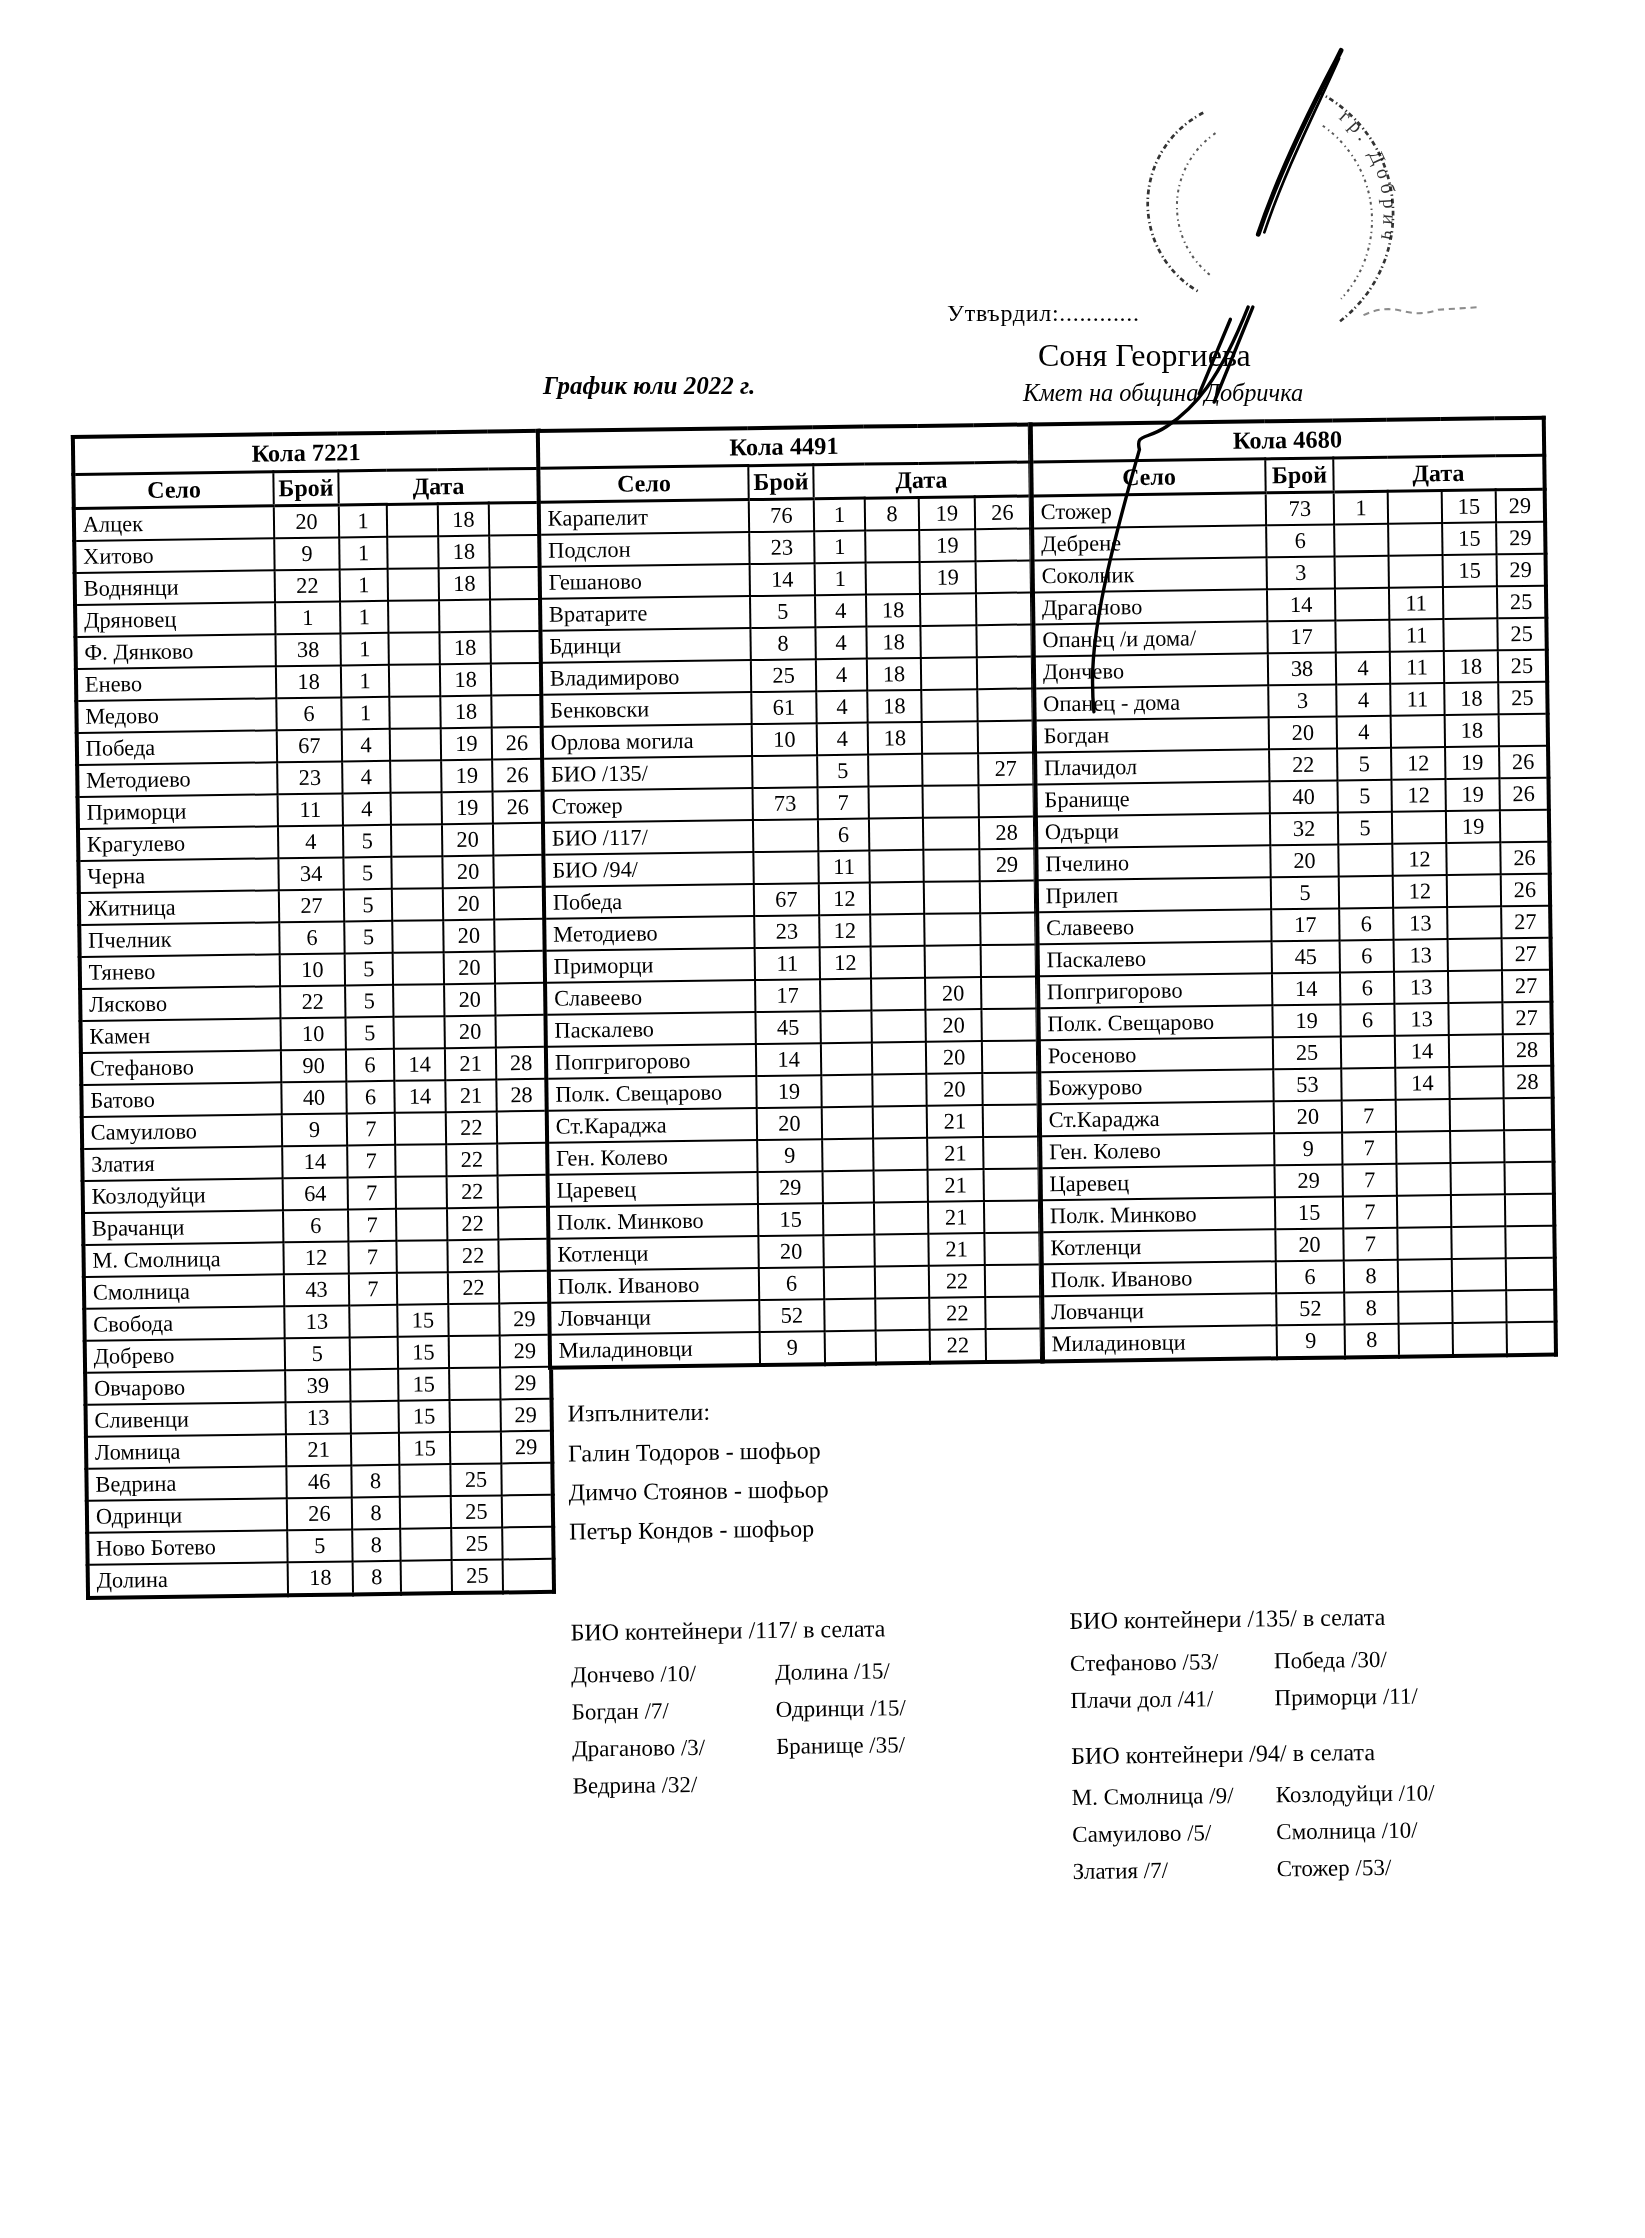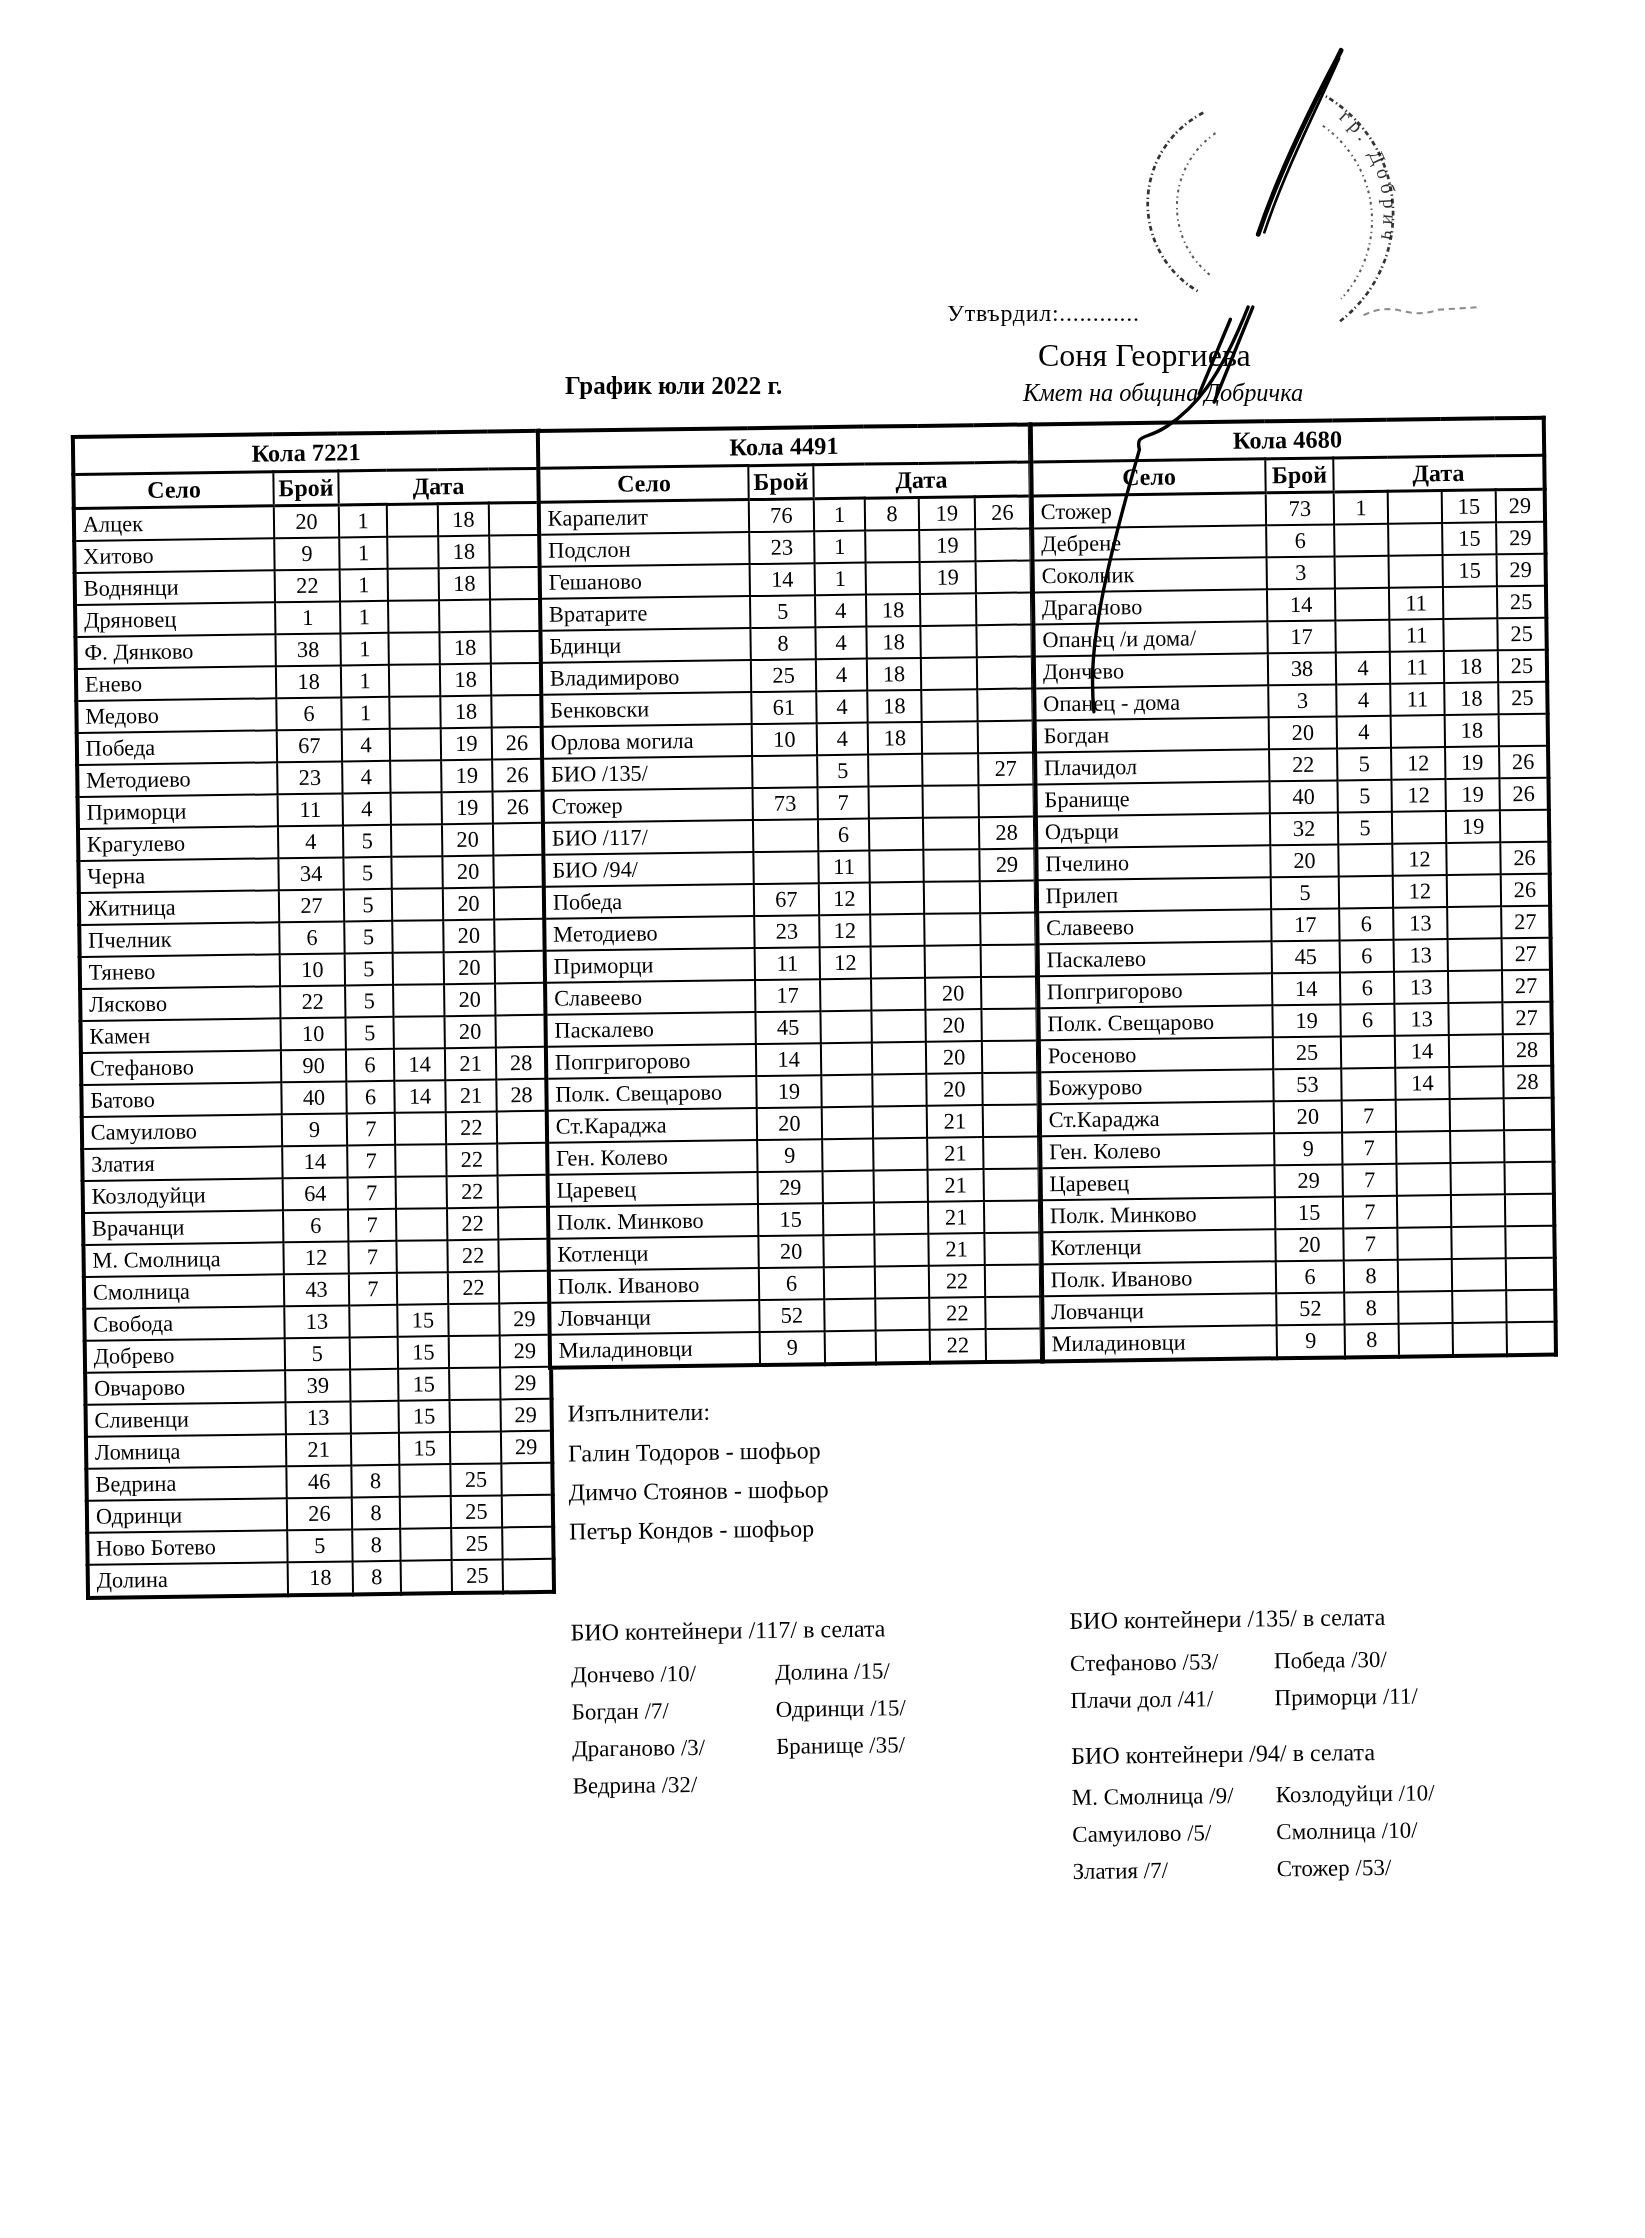--- a/index.html
+++ b/index.html
@@ -53,21 +53,21 @@
 <body>
 
 <div id="page">
 
   <div class="abs" style="left:947px;top:259px;">
     <div class="approve-label">Утвърдил:............</div>
     <div class="approve-name">Соня Георгиева</div>
     <div class="approve-role">Кмет  на община Добричка</div>
   </div>
 
-  <div class="abs doc-title" style="left:565px;top:372px;">График юли 2022 г.</div>
+  <div class="abs doc-title" style="left:543px;top:372px;font-style:italic;">График юли 2022 г.</div>
 
   <div id="tilt">
 
     <div class="abs car-table" style="left:71px;top:435px;">
       <table>
         <colgroup>
             <col style="width:200px">
             <col style="width:65px">
             <col style="width:48px">
             <col style="width:51px">

